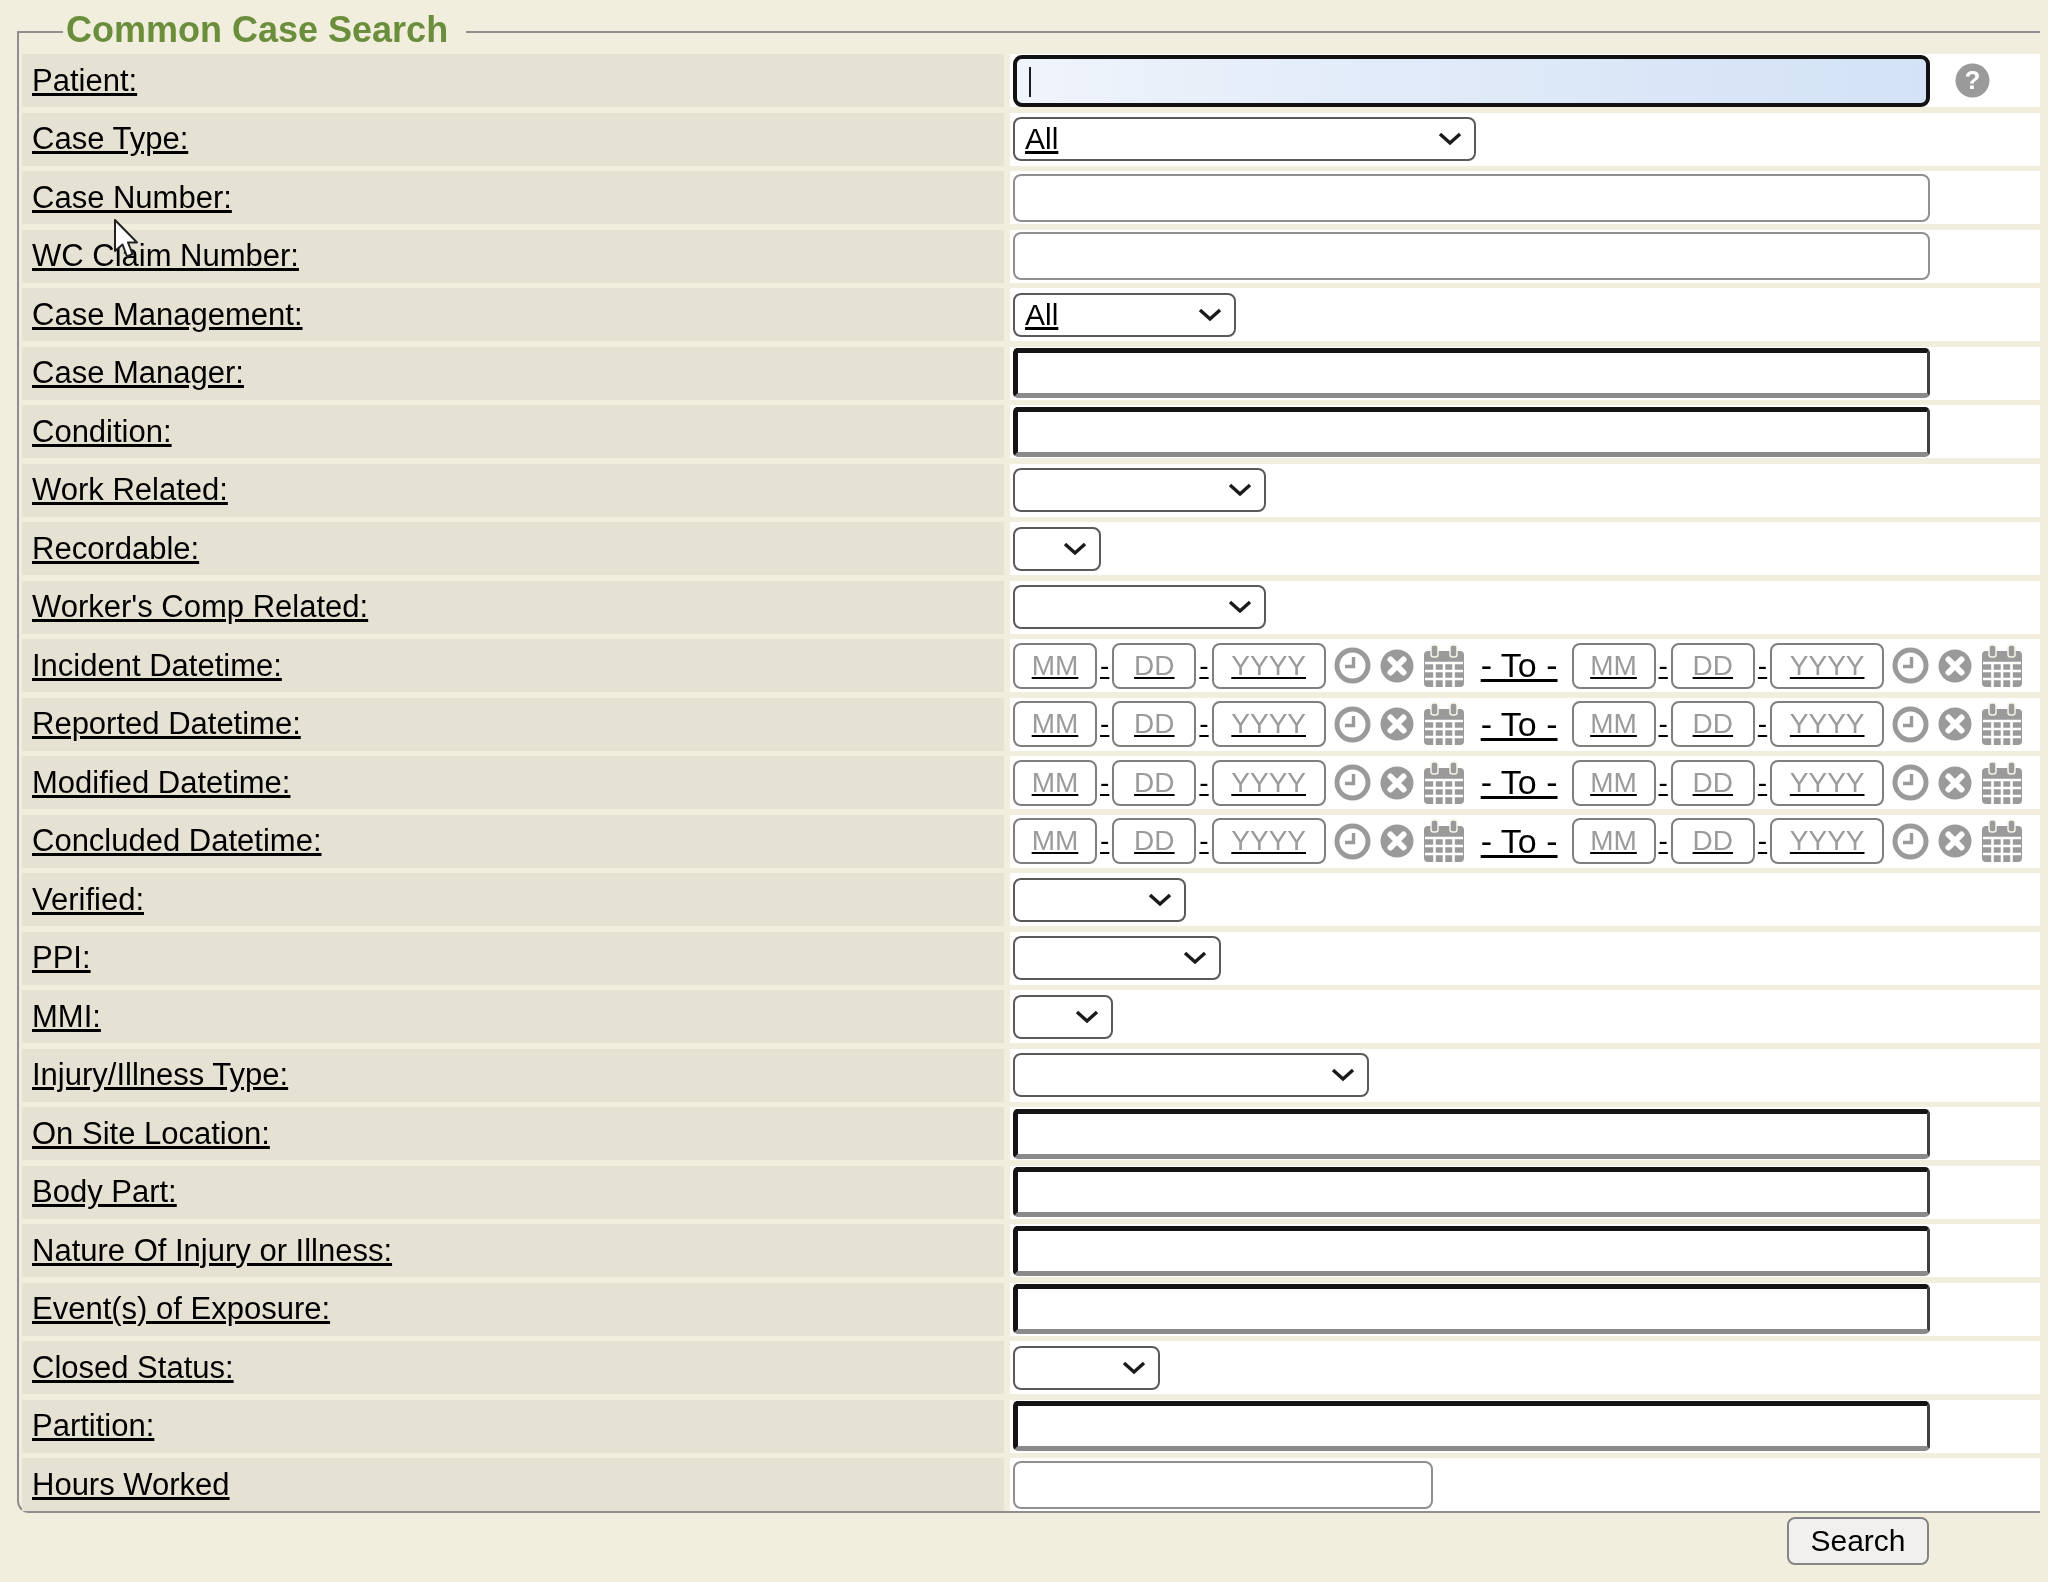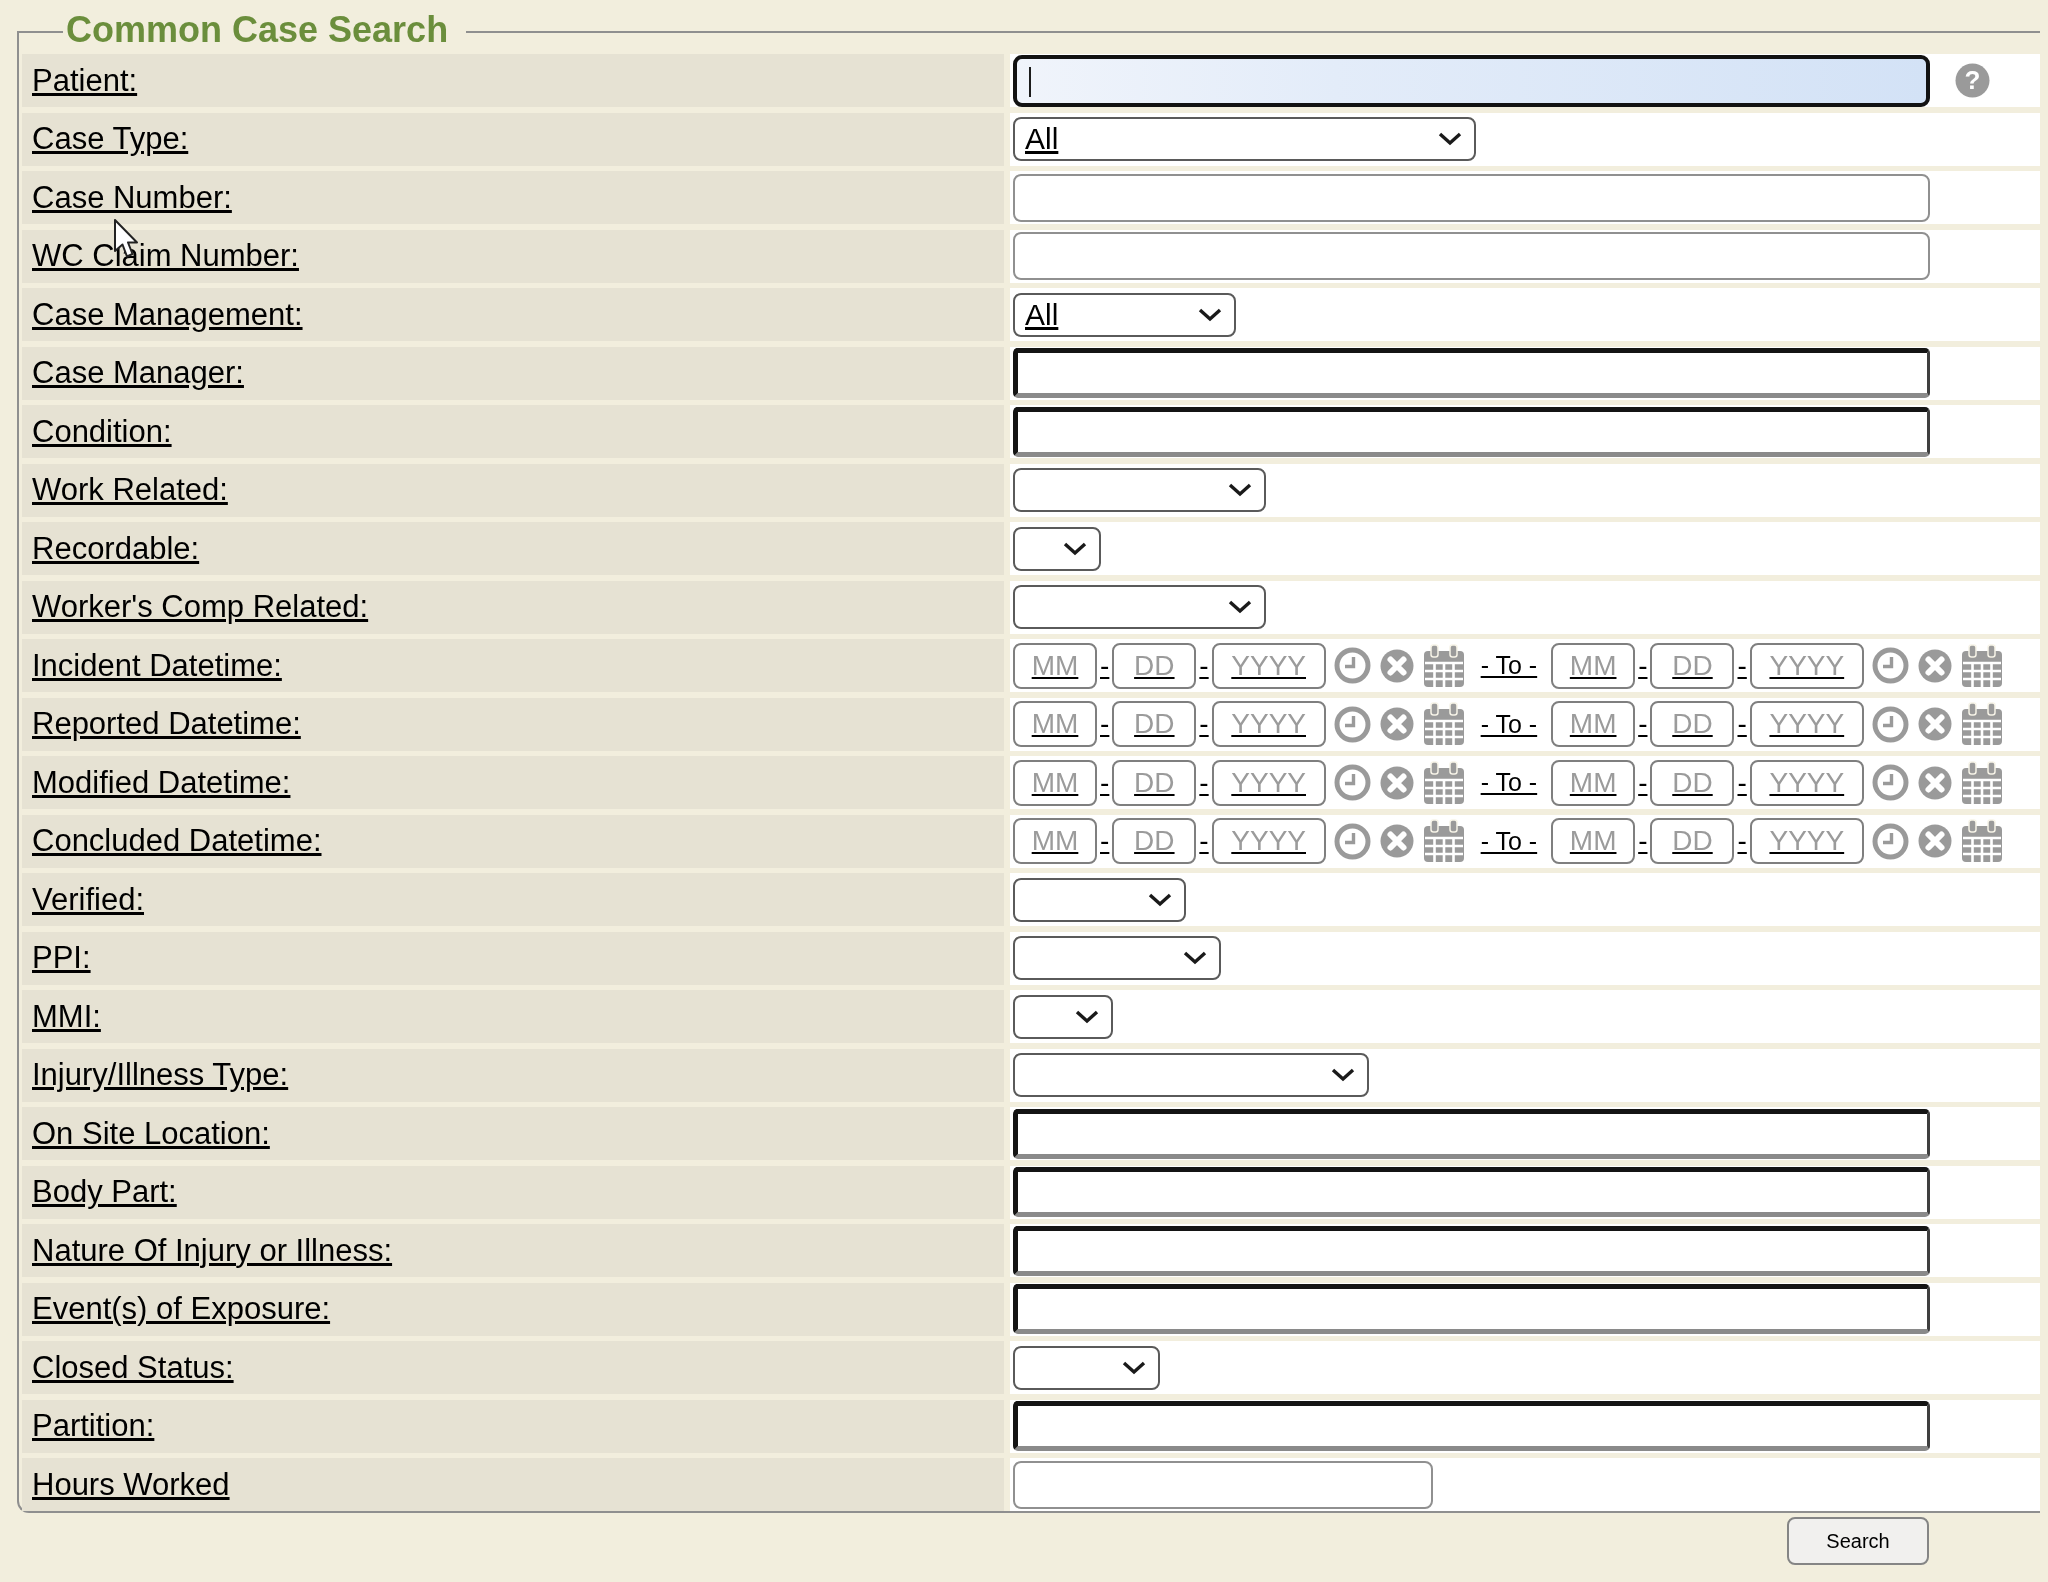--- a/index.html
+++ b/index.html
@@ -58,25 +58,25 @@
   .date-in{
     height:46px;box-sizing:border-box;border:2px solid #7f7f7f;border-radius:8px;
     background:#fff;font-size:28px;text-align:center;color:#701a75;outline:none;padding:0;
     font-family:"Liberation Sans",sans-serif;
   }
   .date-in::placeholder{color:#9b9b9b;opacity:1;}
   .date-m{width:84px;}
   .date-y{width:114px;}
   .dash{font-size:28px;color:#000;margin:0 3px;}
   .dticon{display:flex;align-items:center;margin-left:8px;}
-  .to-sep{font-size:25px;color:#000;margin:0 14px 0 16px;white-space:nowrap;text-align:center;}
+  .to-sep{font-size:34px;color:#000;margin:0 14px 0 16px;white-space:nowrap;text-align:center;}
   .search-btn{
     position:absolute;left:1787px;top:1517px;width:142px;height:48px;
     background:#f1f0ee;border:2px solid #858585;border-radius:8px;
-    font-size:20px;color:#000;font-family:"Liberation Sans",sans-serif;
+    font-size:30px;color:#000;font-family:"Liberation Sans",sans-serif;
   }
   .cursor{position:absolute;left:113px;top:219px;z-index:10;}
 </style>
 </head>
 <body>
 
 <div class="panel">
   <div class="legend">
     <span>Common Case Search</span>
   </div>

